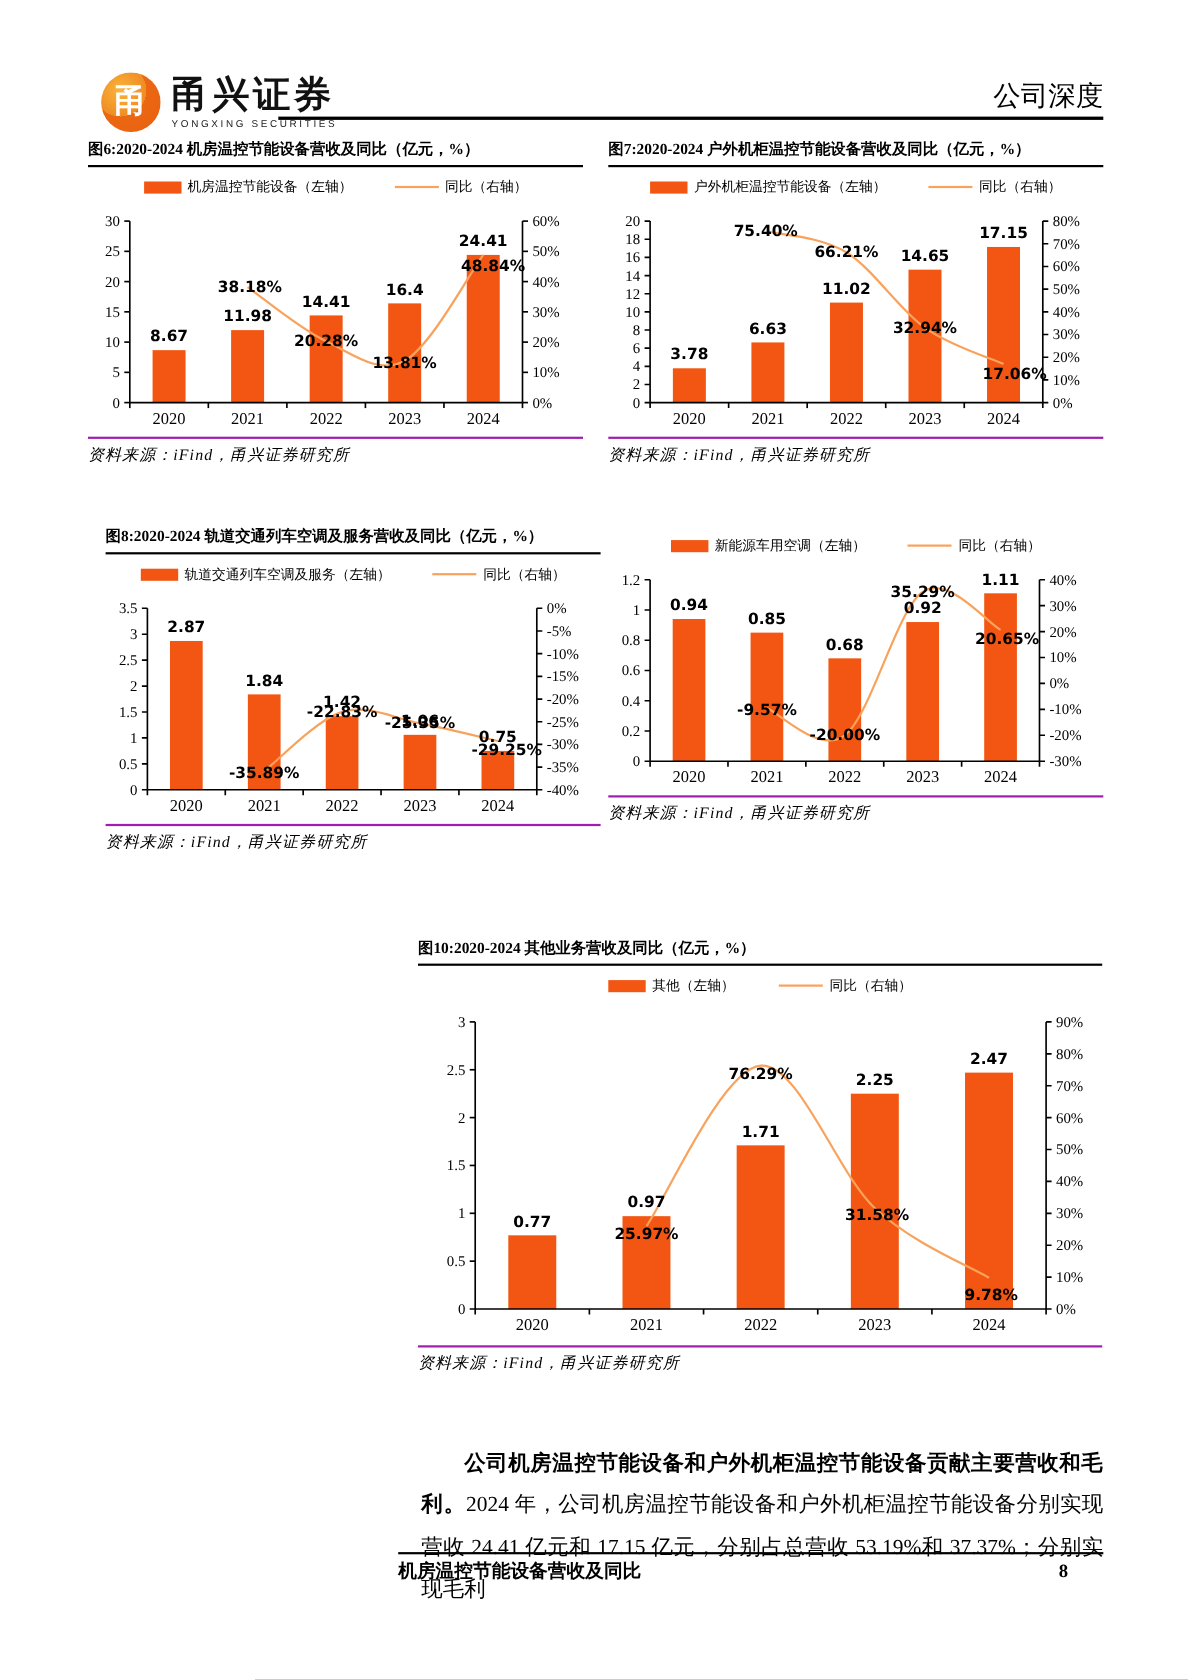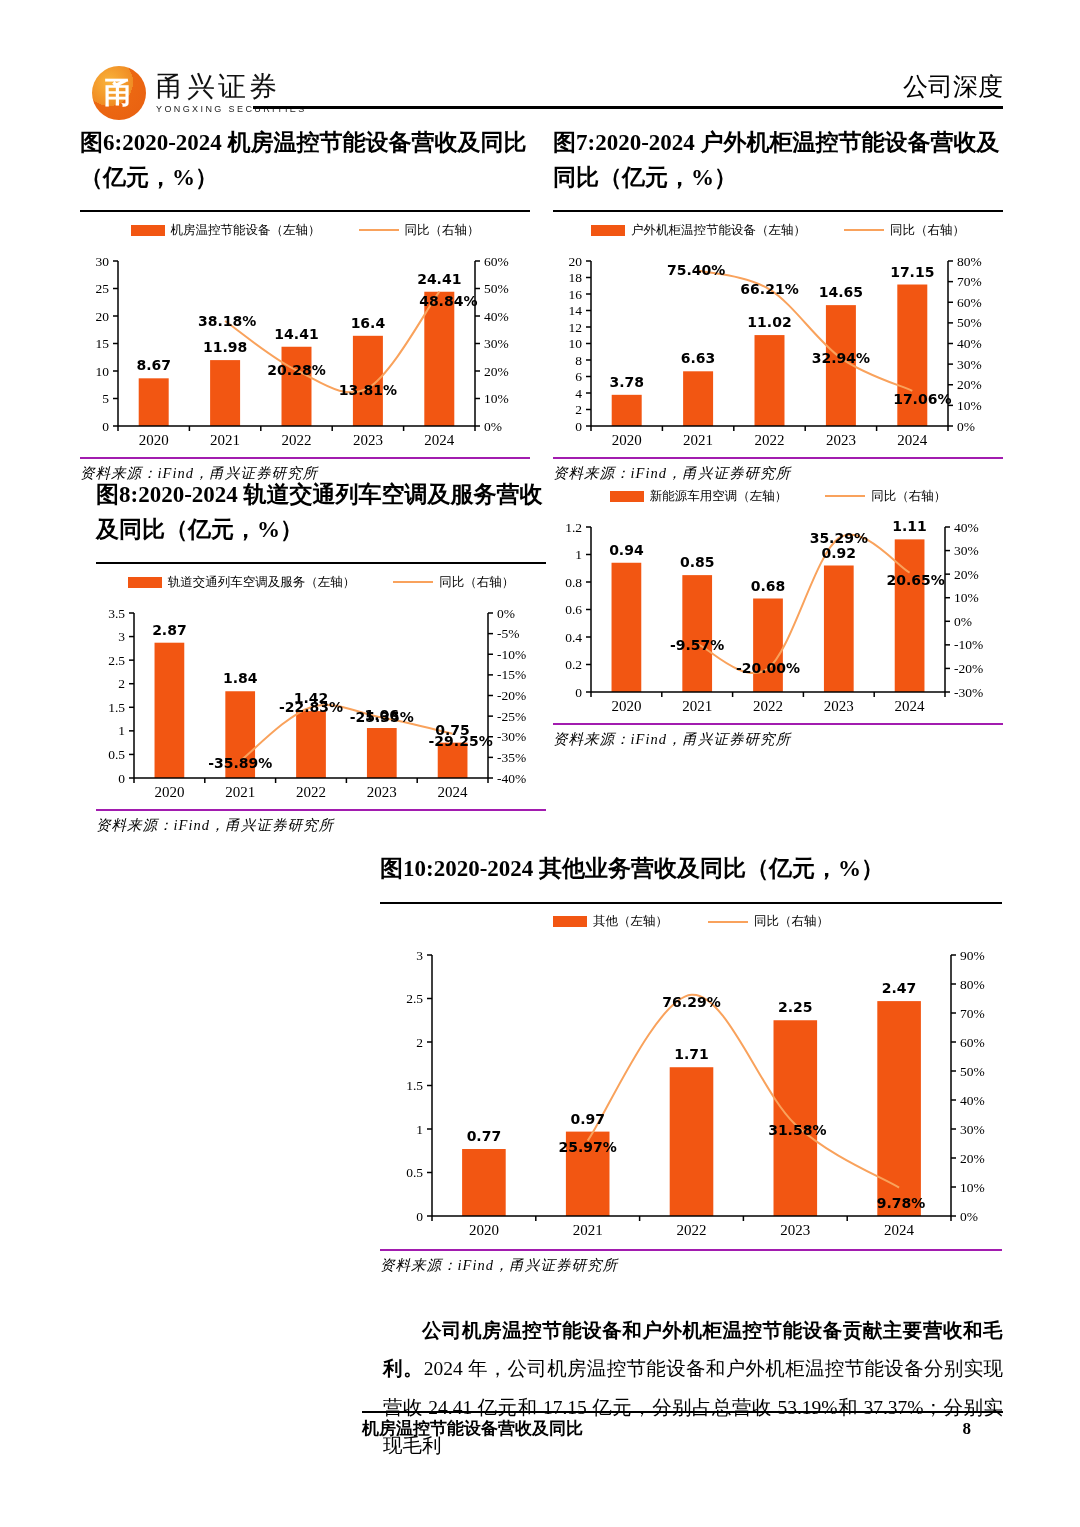--- a/index.html
+++ b/index.html
@@ -10,29 +10,29 @@
   }
   
   .logo{position:absolute; left:92px; top:66px; display:flex; align-items:center; gap:10px;}
   .logo-mark{
     width:54px; height:54px; border-radius:50%;
     background:radial-gradient(circle at 32% 30%, #f9b43b 0%, #f08c24 45%, #e8601061 0%, #e85f10 100%);
     background-color:#ee6c14;
     display:flex; align-items:center; justify-content:center;
   }
   .logo-glyph{color:#fff; font-family:"Liberation Sans",sans-serif; font-weight:bold; font-size:30px; line-height:1;}
-  .brand-cn{font-family:"Liberation Sans","DejaVu Sans",sans-serif; font-weight:normal; font-size:28px; letter-spacing:3px; color:#111; line-height:1.05;}
+  .brand-cn{font-family:"Liberation Sans","DejaVu Sans",sans-serif; font-weight:bold; font-size:34px; letter-spacing:3px; color:#111; line-height:1.05;}
   .brand-en{font-family:"Liberation Sans","DejaVu Sans",sans-serif; font-size:9px; letter-spacing:2.4px; color:#222; margin-top:2px; font-weight:normal;}
   .page-type{position:absolute; right:77px; top:70px; font-size:25px; font-weight:normal;}
   .header-rule{position:absolute; left:253px; top:106px; width:750px; height:3px; background:#000;}
   
   .fig{position:absolute;}
   .fig-title{
-    font-size:23px; font-weight:bold; line-height:1.5;
-    padding-bottom:15px; border-bottom:2px solid #000;
+    font-size:14px; font-weight:bold; line-height:1.5;
+    padding-bottom:3px; border-bottom:2px solid #000;
   }
   .fig-legend{
     margin-top:9px; display:flex; justify-content:center; align-items:center; gap:38px;
     font-size:12.5px; height:18px;
   }
   .lg-item{display:flex; align-items:center; gap:6px; white-space:nowrap;justify-content:center;}
   .lg-swatch-bar{display:inline-block; width:34px; height:11px; background:var(--bar,#f25612);}
   .lg-swatch-line{display:inline-block; width:40px; height:0; border-top:2px solid var(--line,#f9a25c);}
   svg.plot{display:block; margin-top:2px;}
   .fig-source{

